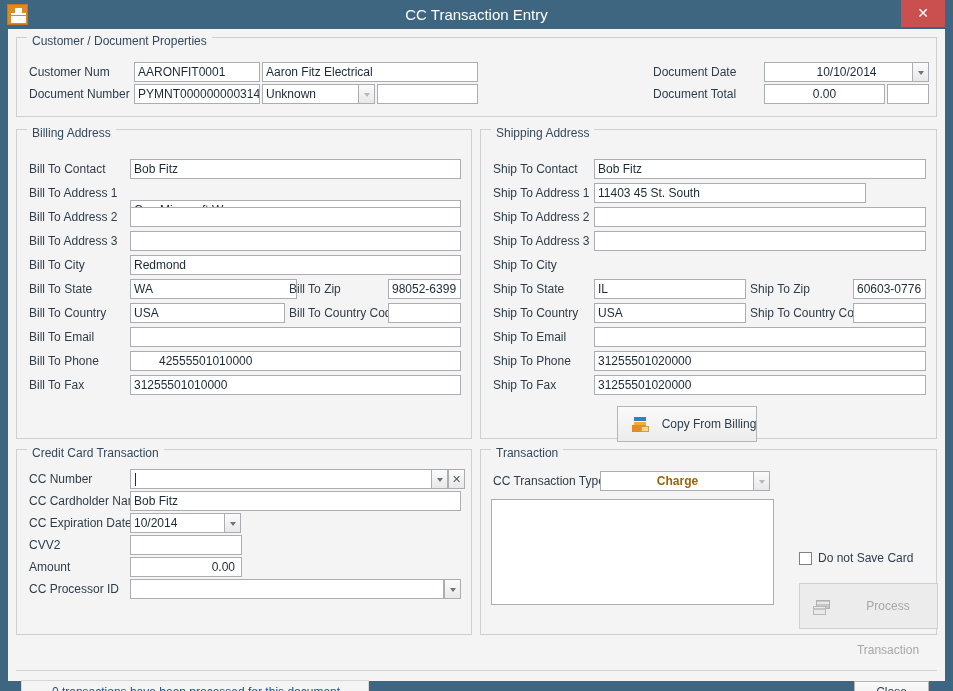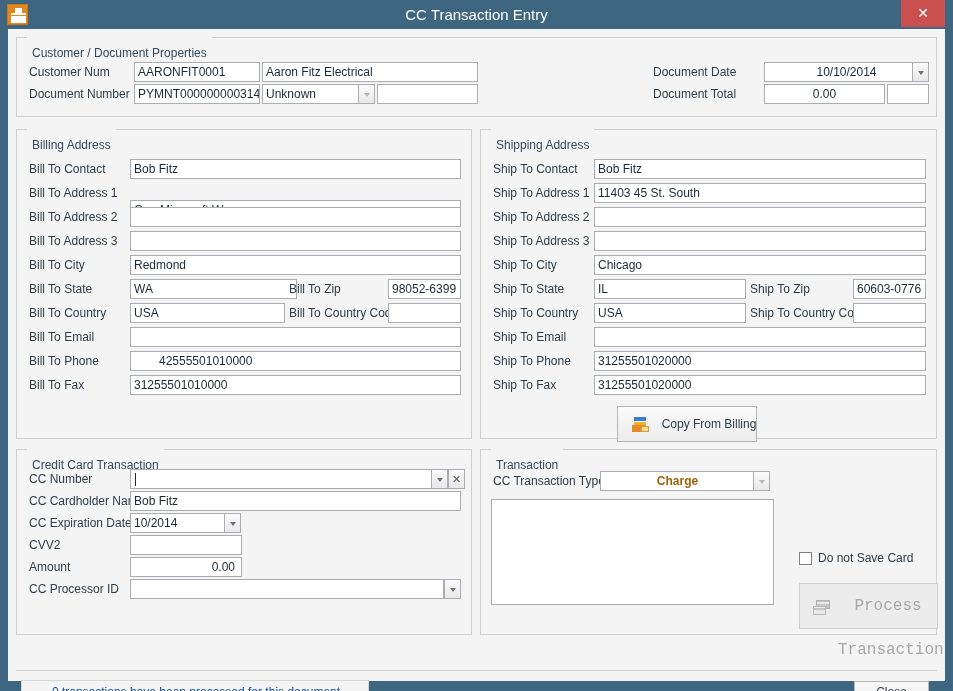--- a/index.html
+++ b/index.html
@@ -69,21 +69,21 @@
   }
   
   .group {
     position: absolute;
     border: 1px solid #cfcfcf;
     background: #f4f4f4;
   }
   .group > .legend {
     position: absolute;
     top: -8px; left: 10px;
-    padding: 16px 5px;
+    padding: 4px 5px;
     background: #f4f4f4;
     font-size: 12px;
     color: #34495e;
     white-space: nowrap;
   }
   
   .lbl {
     position: absolute;
     font-size: 12px;
     color: #2e3d49;
@@ -303,30 +303,29 @@
       <div class="fld" style="left:113px; top:245px; width:331px;">31255501010000</div>
     </div>
 
     <div class="group" style="left:472px; top:100px; width:457px; height:310px;">
       <div class="legend">Shipping Address</div>
 
       <div class="lbl" style="left:12px; top:30px;">Ship To Contact</div>
       <div class="fld" style="left:113px; top:29px; width:332px;">Bob Fitz</div>
 
       <div class="lbl" style="left:12px; top:54px;">Ship To Address 1</div>
-      <div class="fld" style="left:113px; top:53px; width:332px;">11403 45 St. South</div>
+      <div class="fld" style="left:113px; top:53px; width:272px;">11403 45 St. South</div>
 
       <div class="lbl" style="left:12px; top:78px;">Ship To Address 2</div>
       <div class="fld" style="left:113px; top:77px; width:332px;"></div>
 
       <div class="lbl" style="left:12px; top:102px;">Ship To Address 3</div>
       <div class="fld" style="left:113px; top:101px; width:332px;"></div>
 
       <div class="lbl" style="left:12px; top:126px;">Ship To City</div>
-      <div class="fld" style="left:113px; top:125px; width:332px;">Chicago</div>
 
       <div class="lbl" style="left:12px; top:150px;">Ship To State</div>
       <div class="fld" style="left:113px; top:149px; width:152px;">IL</div>
       <div class="lbl" style="left:269px; top:150px;">Ship To Zip</div>
       <div class="fld" style="left:372px; top:149px; width:73px;">60603-0776</div>
 
       <div class="lbl" style="left:12px; top:174px;">Ship To Country</div>
       <div class="fld" style="left:113px; top:173px; width:152px;">USA</div>
       <div class="lbl" style="left:269px; top:174px;">Ship To Country Code</div>
       <div class="fld" style="left:372px; top:173px; width:73px;"></div>
@@ -393,21 +392,21 @@
         <div class="cbx-label">Do not Save Card</div>
       </div>
 
       <div class="btn disabled" style="left:318px; top:133px; width:139px; height:46px;">
         <div class="pt-icon" style="left:13px; top:16px;">
           <div class="p1"></div>
             <div class="p1b"></div>
             <div class="p2"></div>
             <div class="p2b"></div>
         </div>
-        <div style="position:absolute; left:38px; top:0; width:100px; height:44px; line-height:44px; text-align:center; font-size:16px;font-family:Liberation Mono, monospace;">Process Transaction</div>
+        <div style="position:absolute; left:38px; top:0; width:100px; height:44px; line-height:44px; text-align:center; font-size:12px;">Process Transaction</div>
       </div>
     </div>
 
     <div class="footer-sep"></div>
 
     <div class="link-box">
       <div class="link-text">0 transactions have been processed for this document</div>
     </div>
 
     <div class="btn btn-close-bottom">Close</div>

